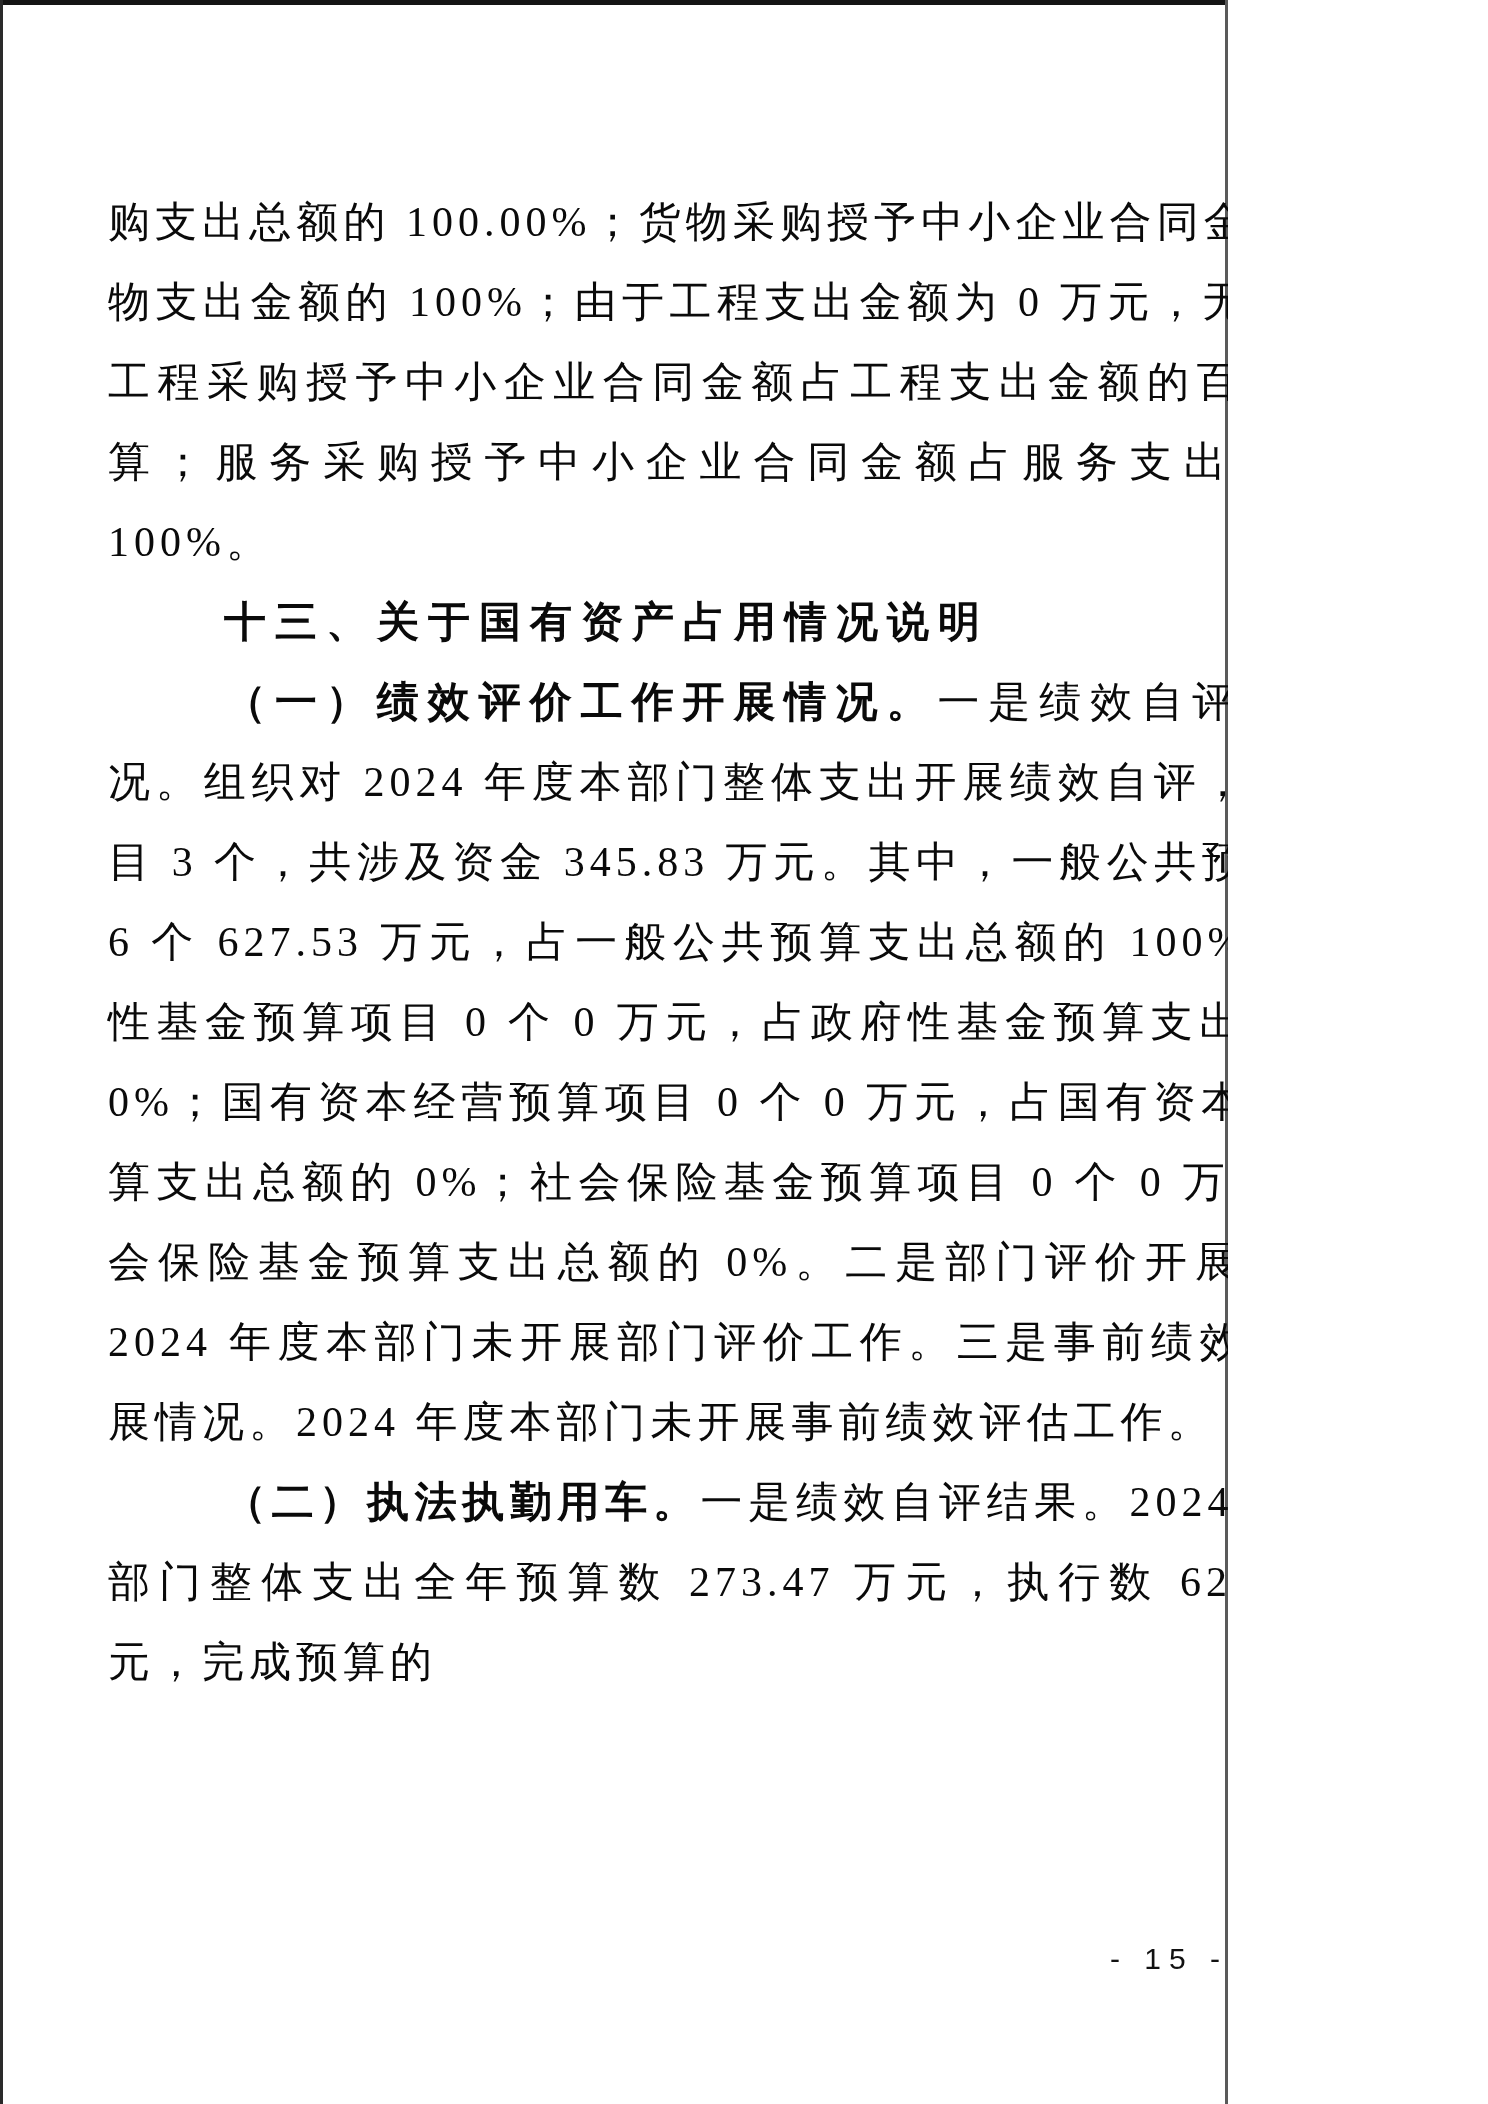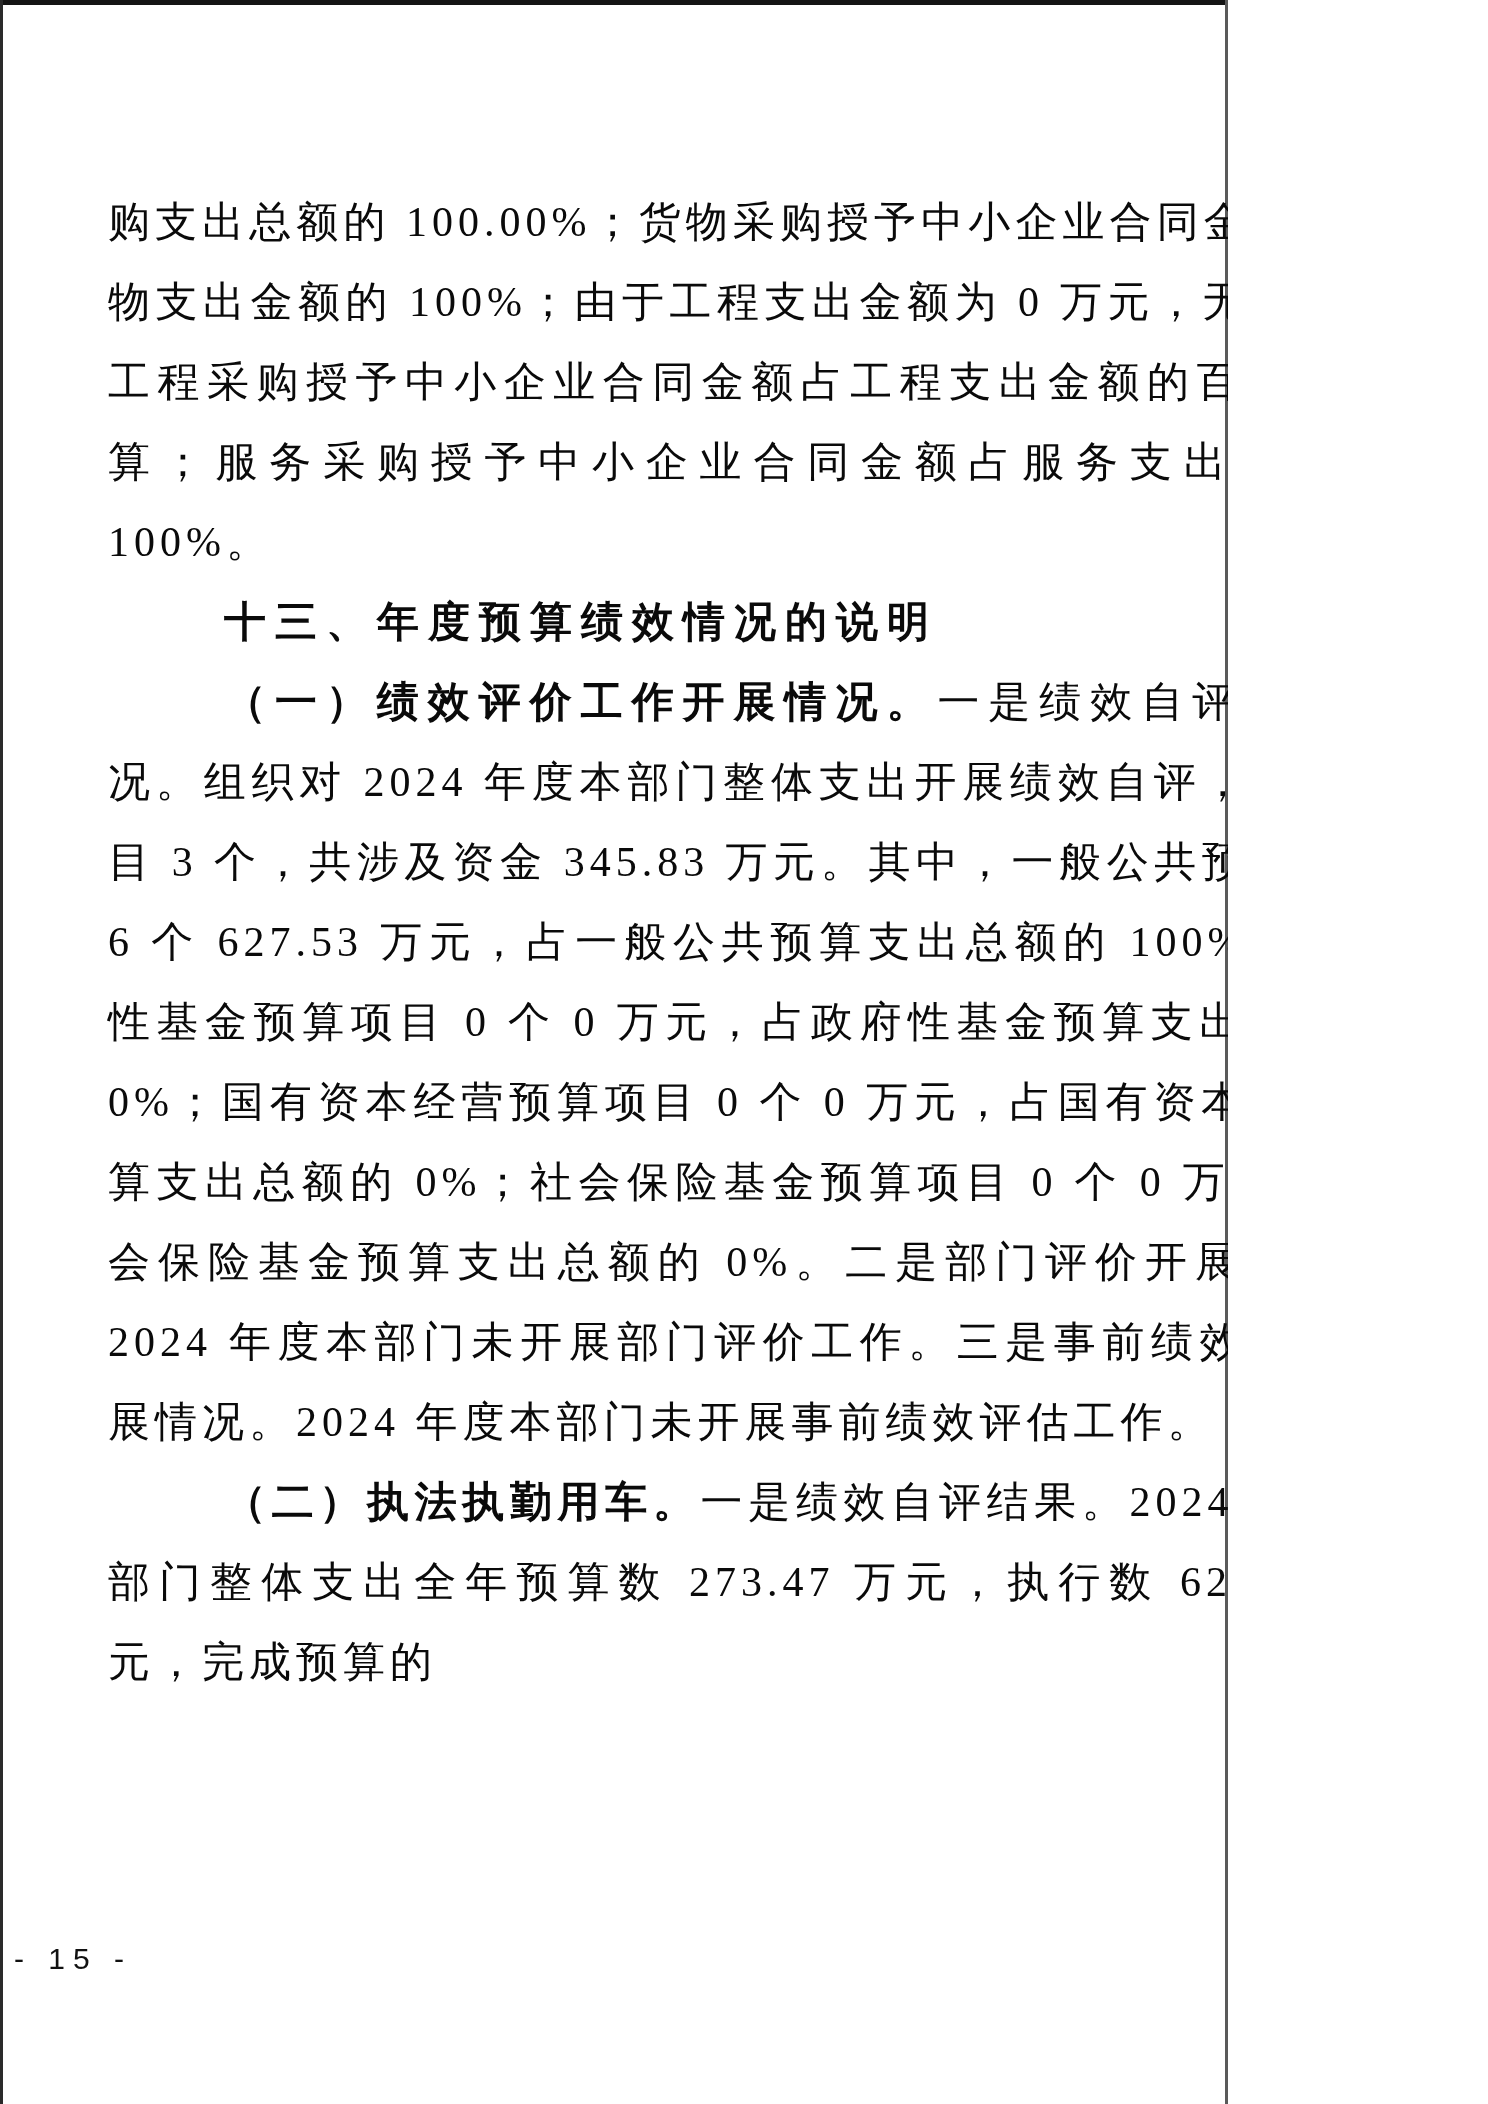--- a/index.html
+++ b/index.html
@@ -63,40 +63,39 @@
   }
   .lead {
     font-weight: 700;
     font-family: "Liberation Sans", "DejaVu Sans", sans-serif;
   }
   .page-number {
     position: absolute;
     left: 0;
     top: 1942px;
     width: 100%;
-    text-align: left;
+    text-align: right;
     font-size: 30px;
     letter-spacing: 8px;
     font-family: "Liberation Sans", "DejaVu Sans", sans-serif;
     color: #111;
-    margin-left: 14px;
   }
 </style>
 </head>
 <body>
 
 <div class="page">
   <div class="edge-top"></div>
   <div class="edge-left"></div>
   <div class="edge-right"></div>
 
   <div class="content">
     <p class="body-text">购支出总额的 100.00%；货物采购授予中小企业合同金额占货物支出金额的 100%；由于工程支出金额为 0 万元，无法进行工程采购授予中小企业合同金额占工程支出金额的百分比测算；服务采购授予中小企业合同金额占服务支出金额的 100%。</p>
 
-    <h2 class="heading">十三、年度预算绩效情况的说明</h2>
+    <h2 class="heading">十三、关于国有资产占用情况说明</h2>
 
 
 
     <p class="body-text indent"><span class="lead">（一）绩效评价工作开展情况。</span><span>一是绩效自评开展情况。组织对 2024 年度本部门整体支出开展绩效自评，涉及项目 3 个，共涉及资金 345.83 万元。其中，一般公共预算项目 6 个 627.53 万元，占一般公共预算支出总额的 100%；政府性基金预算项目 0 个 0 万元，占政府性基金预算支出总额的 0%；国有资本经营预算项目 0 个 0 万元，占国有资本经营预算支出总额的 0%；社会保险基金预算项目 0 个 0 万元,占社会保险基金预算支出总额的 0%。二是部门评价开展情况。2024 年度本部门未开展部门评价工作。三是事前绩效评估开展情况。2024 年度本部门未开展事前绩效评估工作。</span></p>
 
     <p class="body-text indent"><span class="lead">（二）执法执勤用车。</span><span>一是绩效自评结果。2024 年度本部门整体支出全年预算数 273.47 万元，执行数 627.53 万元，完成预算的</span></p>
   </div>
 
   <div class="page-number">- 15 -</div>
 </div>

